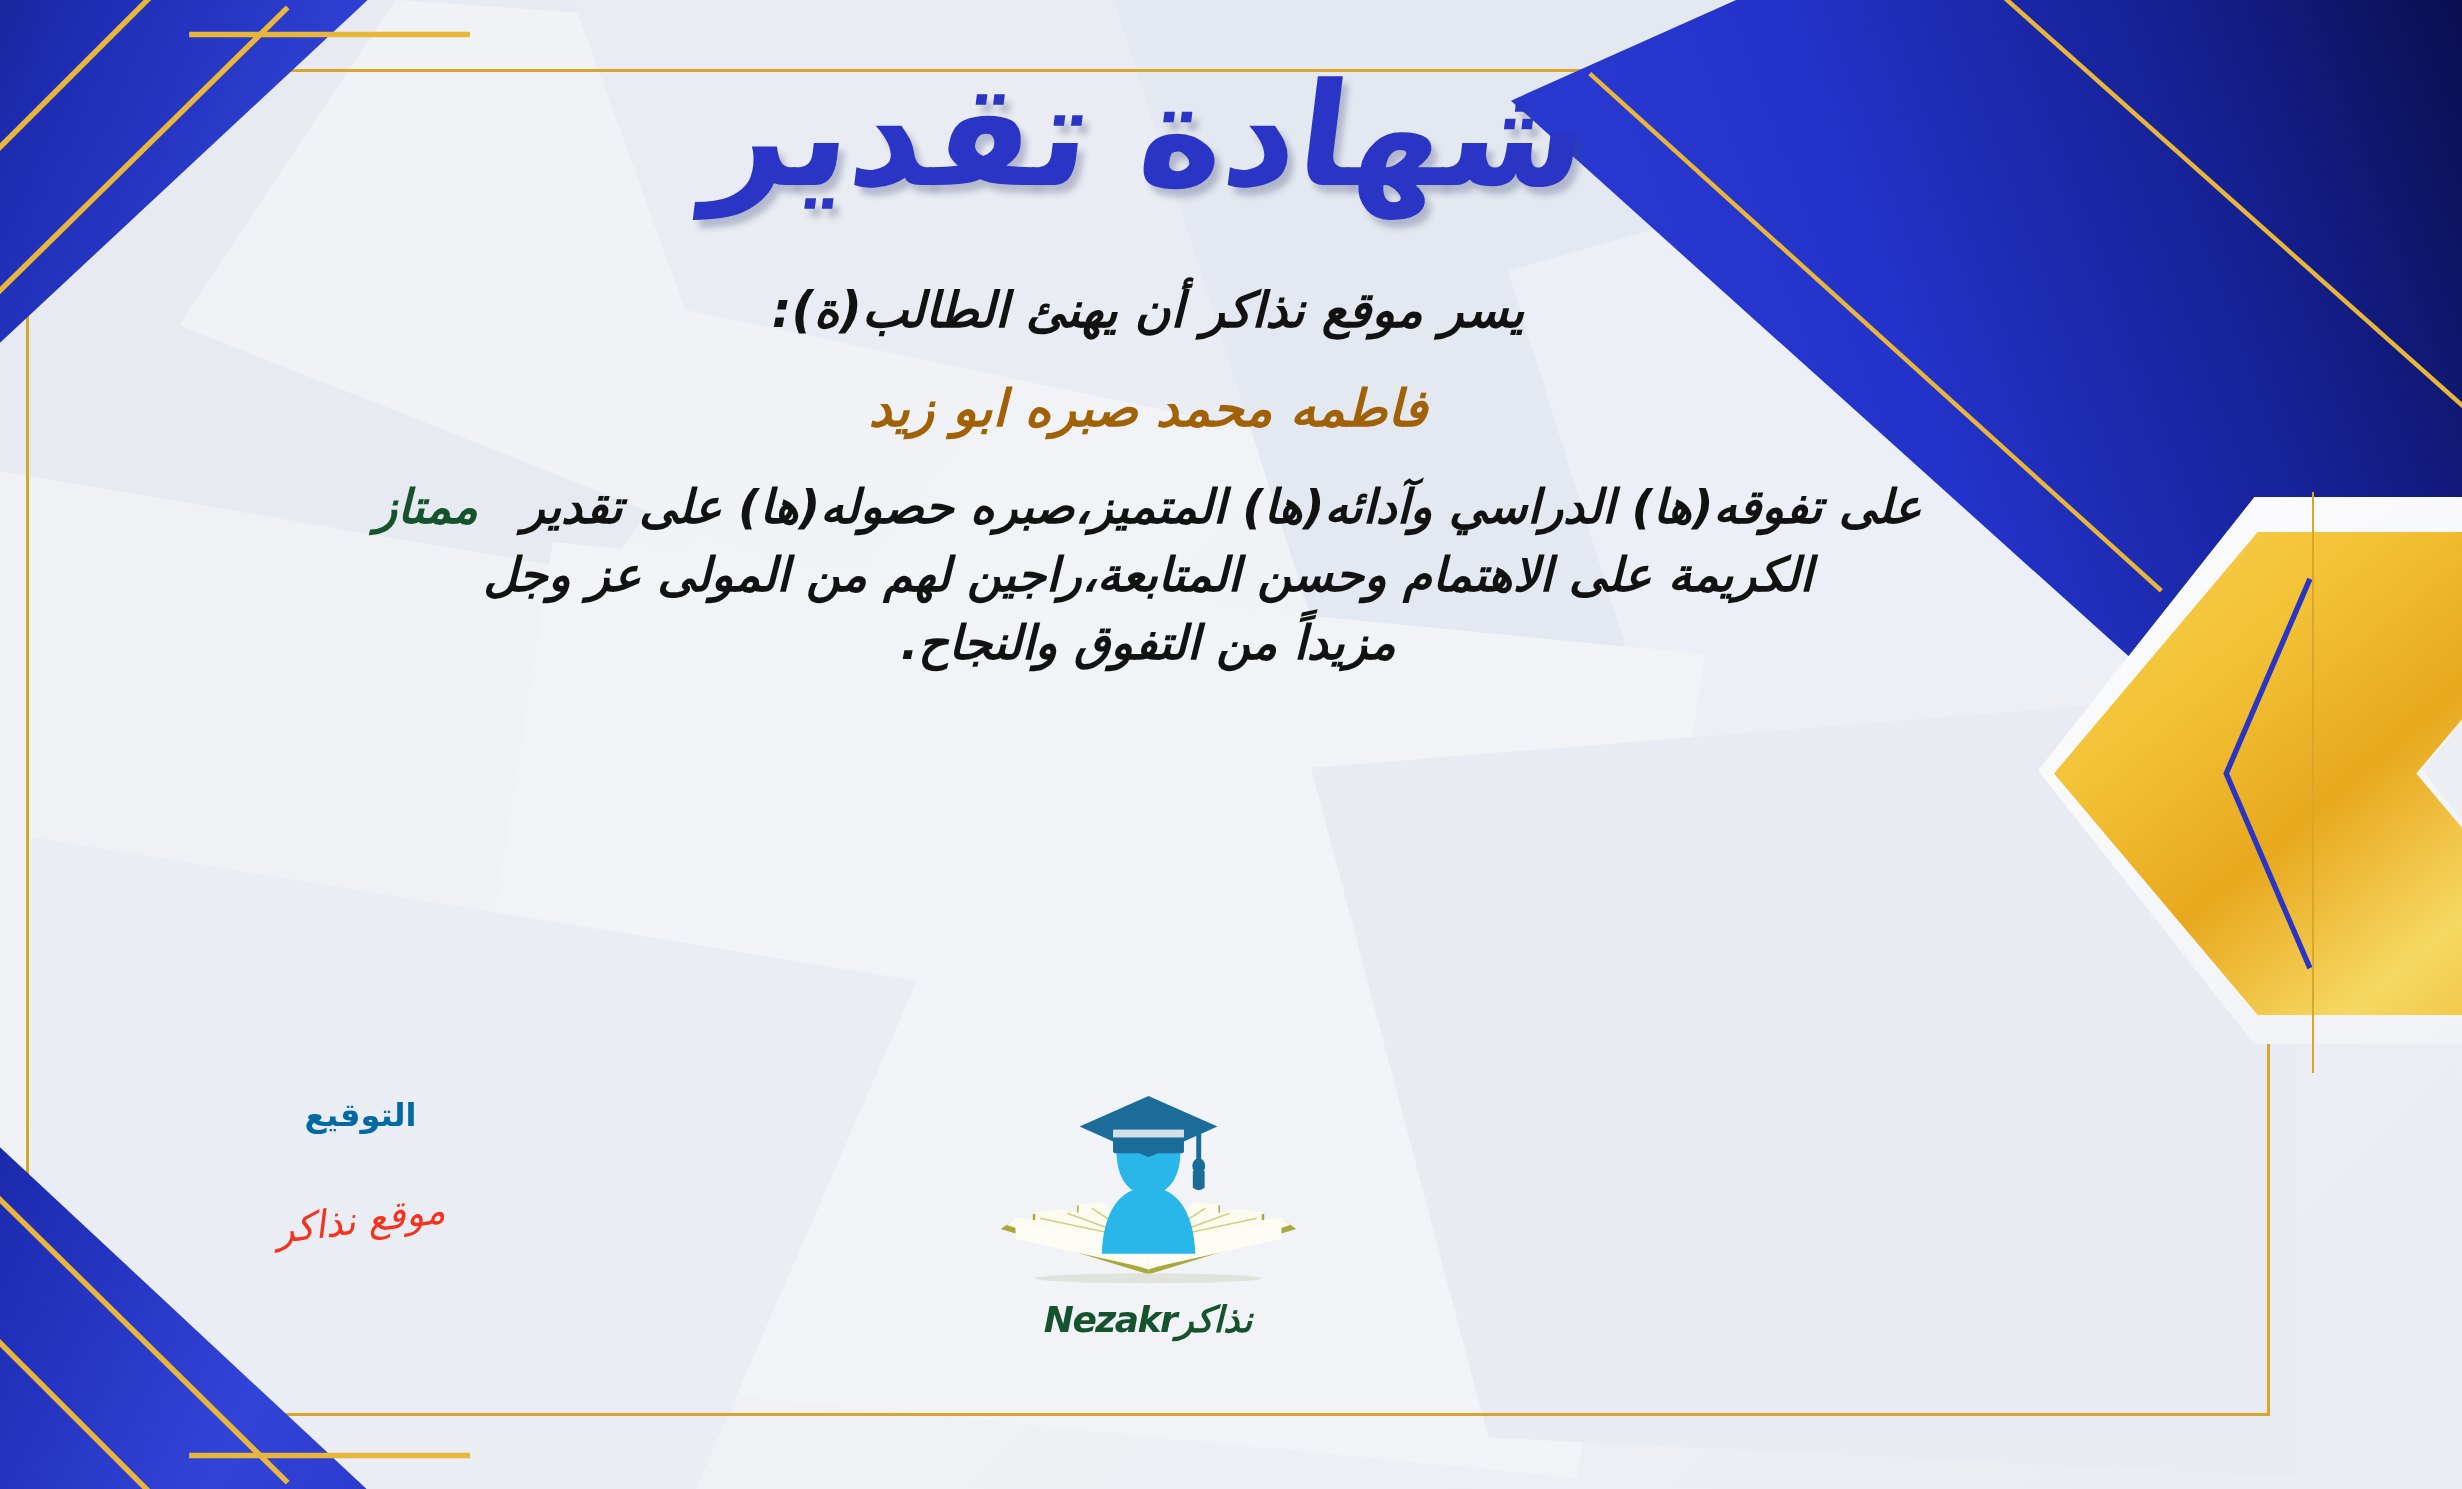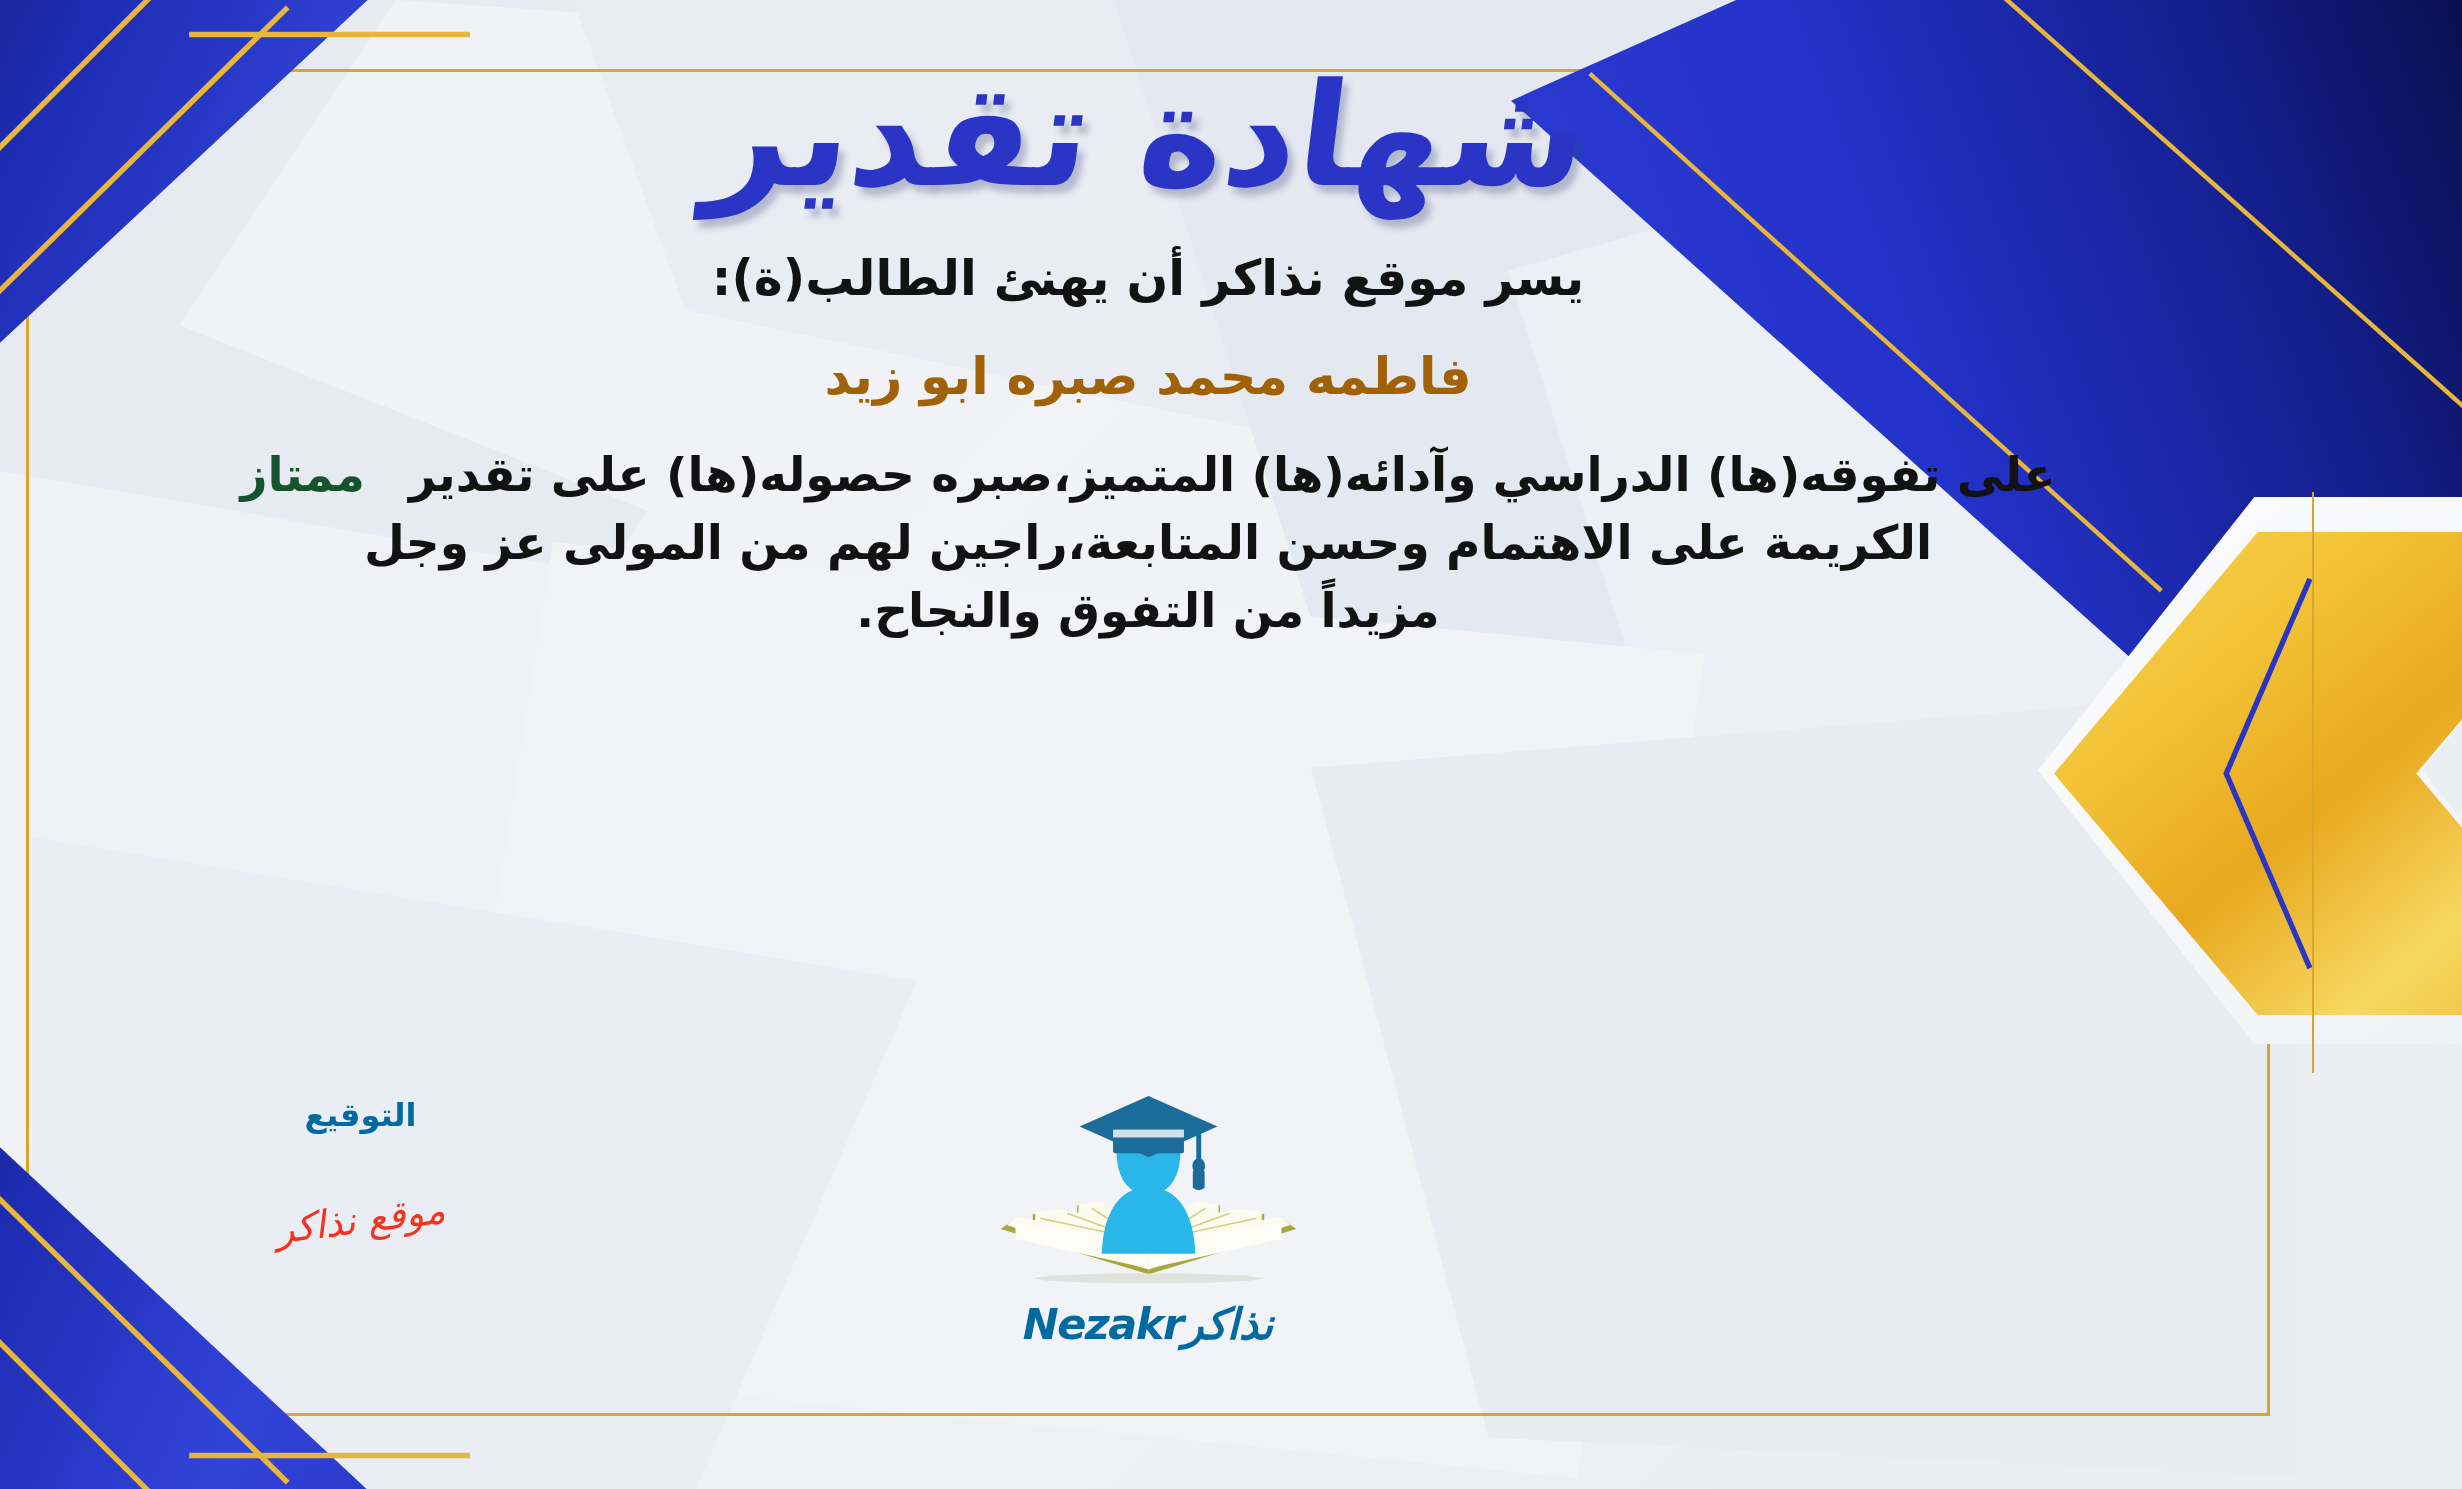--- a/index.html
+++ b/index.html
@@ -135,27 +135,28 @@
     font-weight: 700;
     color: #2a35c6;
     letter-spacing: -3px;
     text-shadow: 6.9px 7.9px 5.9px rgba(60,70,120,0.30);
     transform: skewX(-7deg);
     display: inline-block;
   }
 
   .body-text {
     width: 2241px;
-    margin-top: 36px;
+    margin-top: 68px;
     text-align: center;
     color: #121212;
     font-size: 47px;
     line-height: 1.45;
     font-weight: 600;
     direction: rtl;
+    font-style: italic;
   }
   .line { display: block; white-space: nowrap; }
   .line-intro { font-size: 49px; margin-bottom: 25.6px; }
   .student-name {
     display: block;
     color: #a16207;
     font-size: 51px;
     font-weight: 700;
     margin-bottom: 27px;
     letter-spacing: -1px;
@@ -201,23 +202,23 @@
     position: absolute;
     left: 50%;
     transform: translateX(-50%);
     top: -4.9px;
     width: 374px;
     text-align: center;
   }
   .logo-mark { width: 325px; height: 217px; display: block; margin: 0 auto; }
   .logo-word {
     margin-top: -8.9px;
-    font-size: 43px;
+    font-size: 36px;
     font-weight: 700;
-    color: #0369a1;
+    color: #14532d;
     font-style: italic;
     letter-spacing: -1.5px;
     white-space: nowrap;
     direction: rtl;
   }
   .logo-word .lat { font-style: italic; }
 </style>
 </head>
 <body>
 

